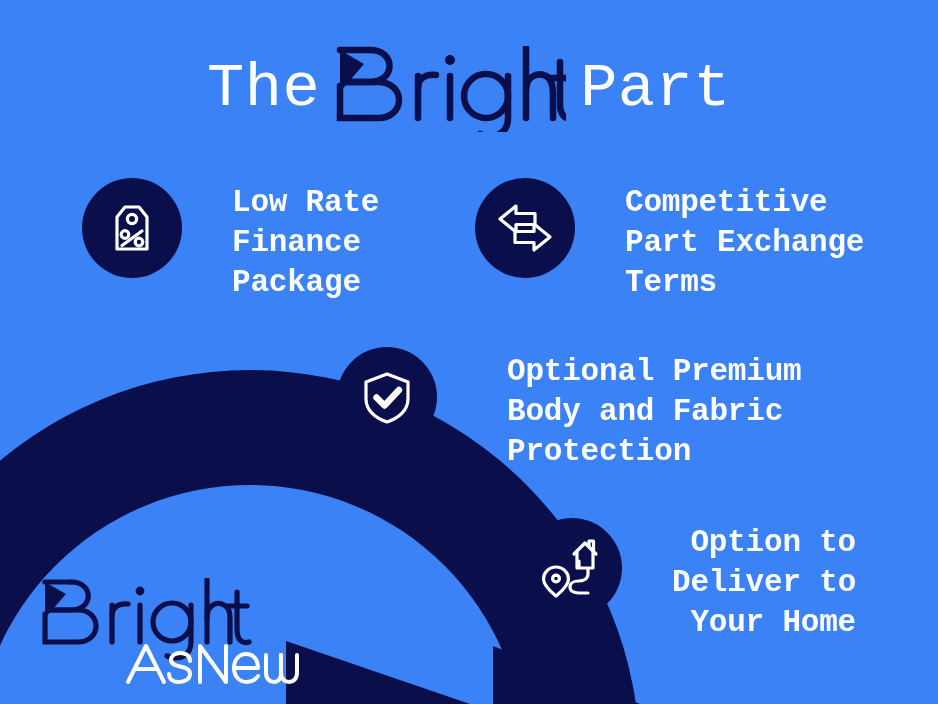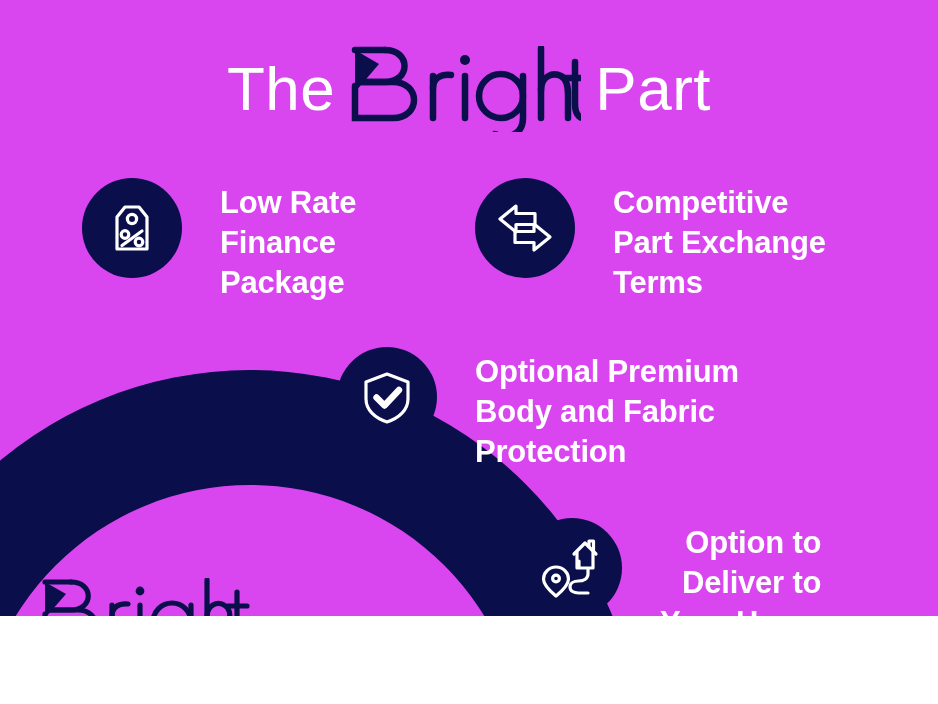--- a/index.html
+++ b/index.html
@@ -3,24 +3,24 @@
 <meta charset="utf-8">
 <style>
   html, body {
     margin: 0;
     padding: 0;
     background: #ffffff;
   }
   #stage {
     position: relative;
     width: 938px;
-    height: 616px;
+    height: 704px;
     overflow: hidden;
-    background: #d946ef;
-    font-family: Liberation Sans, sans-serif;
+    background: #3b82f6;
+    font-family: Liberation Mono, monospace;
   }
 
   
   #bg-deco {
     position: absolute;
     left: 0;
     top: 0;
     width: 938px;
     height: 704px;
     pointer-events: none;
@@ -50,21 +50,21 @@
     display: flex;
     align-items: center;
     height: 86px;
   }
 
   
   .feature {
     position: absolute;
     display: flex;
     align-items: flex-start;
-    gap: 0;
+    gap: 12px;
   }
   .feature-icon {
     width: 100px;
     height: 100px;
     border-radius: 50%;
     background: #0a0e4a;
     flex: 0 0 100px;
     display: flex;
     align-items: center;
     justify-content: center;
@@ -79,21 +79,21 @@
     padding-top: 5px;
   }
 
   #feature-finance   { left: 82px;  top: 178px; }
   #feature-finance .feature-text { margin-left: 38px; }
 
   #feature-exchange  { left: 475px; top: 178px; }
   #feature-exchange .feature-text { margin-left: 38px; }
 
   #feature-protection{ left: 337px; top: 347px; }
-  #feature-protection .feature-text { margin-left: 38px; }
+  #feature-protection .feature-text { margin-left: 58px; }
 
   #feature-delivery  { left: 522px; top: 518px; text-align: right; }
   #feature-delivery .feature-text { margin-left: 38px; }
 
   
   #brand-logo {
     position: absolute;
     left: 40px;
     top: 578px;
     width: 260px;

